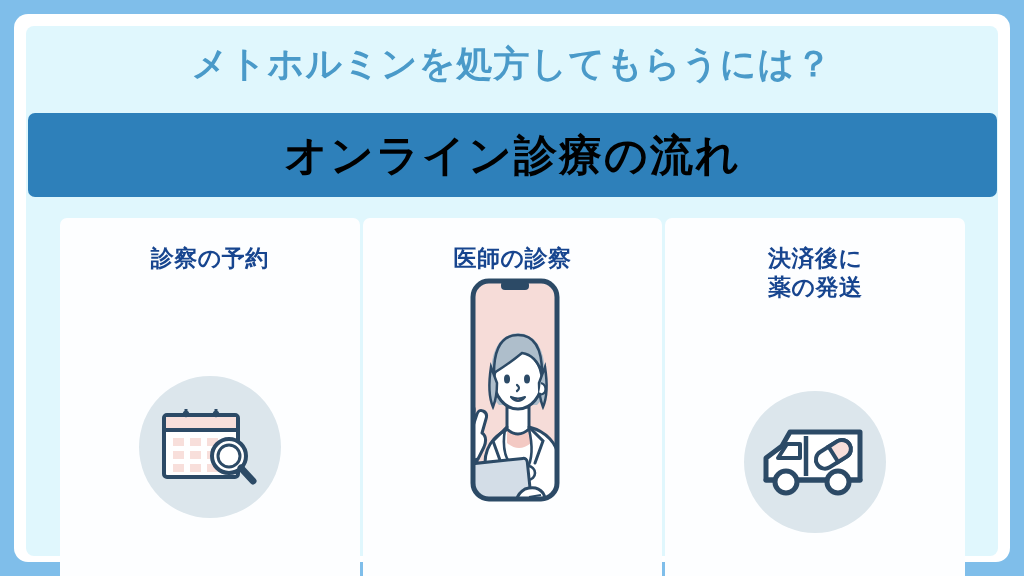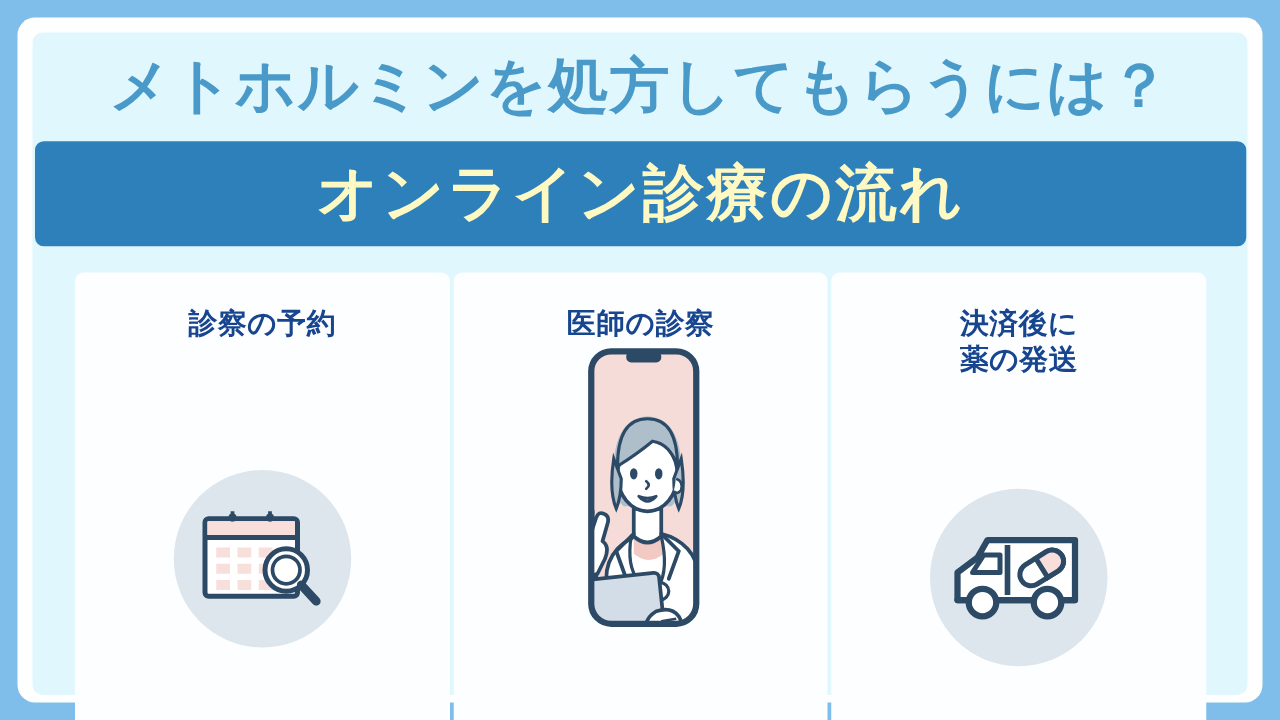--- a/index.html
+++ b/index.html
@@ -29,42 +29,42 @@
     background: #E0F7FD;
     border-radius: 8px;
   }
 
   
   .headline {
     position: absolute;
     left: 26px; top: 44px;
     width: 972px;
     text-align: center;
-    font-size: 48px;
+    font-size: 36px;
     font-weight: 700;
     letter-spacing: 1px;
     color: #4A9AC9;
     line-height: 1.1;
     white-space: nowrap;
   }
 
   
   .banner {
     position: absolute;
     left: 28px; top: 113px;
     width: 969px; height: 84px;
     background: #2E80BA;
     border-radius: 7px;
     display: flex;
     align-items: center;
     justify-content: center;
   }
   .banner-text {
-    color: #fef9c3;
-    font-size: 49px;
+    color: #000000;
+    font-size: 43px;
     font-weight: 700;
     letter-spacing: 2px;
     line-height: 1;
     white-space: nowrap;
   }
 
   
   .cards {
     position: absolute;
     left: 60px; top: 218px;

